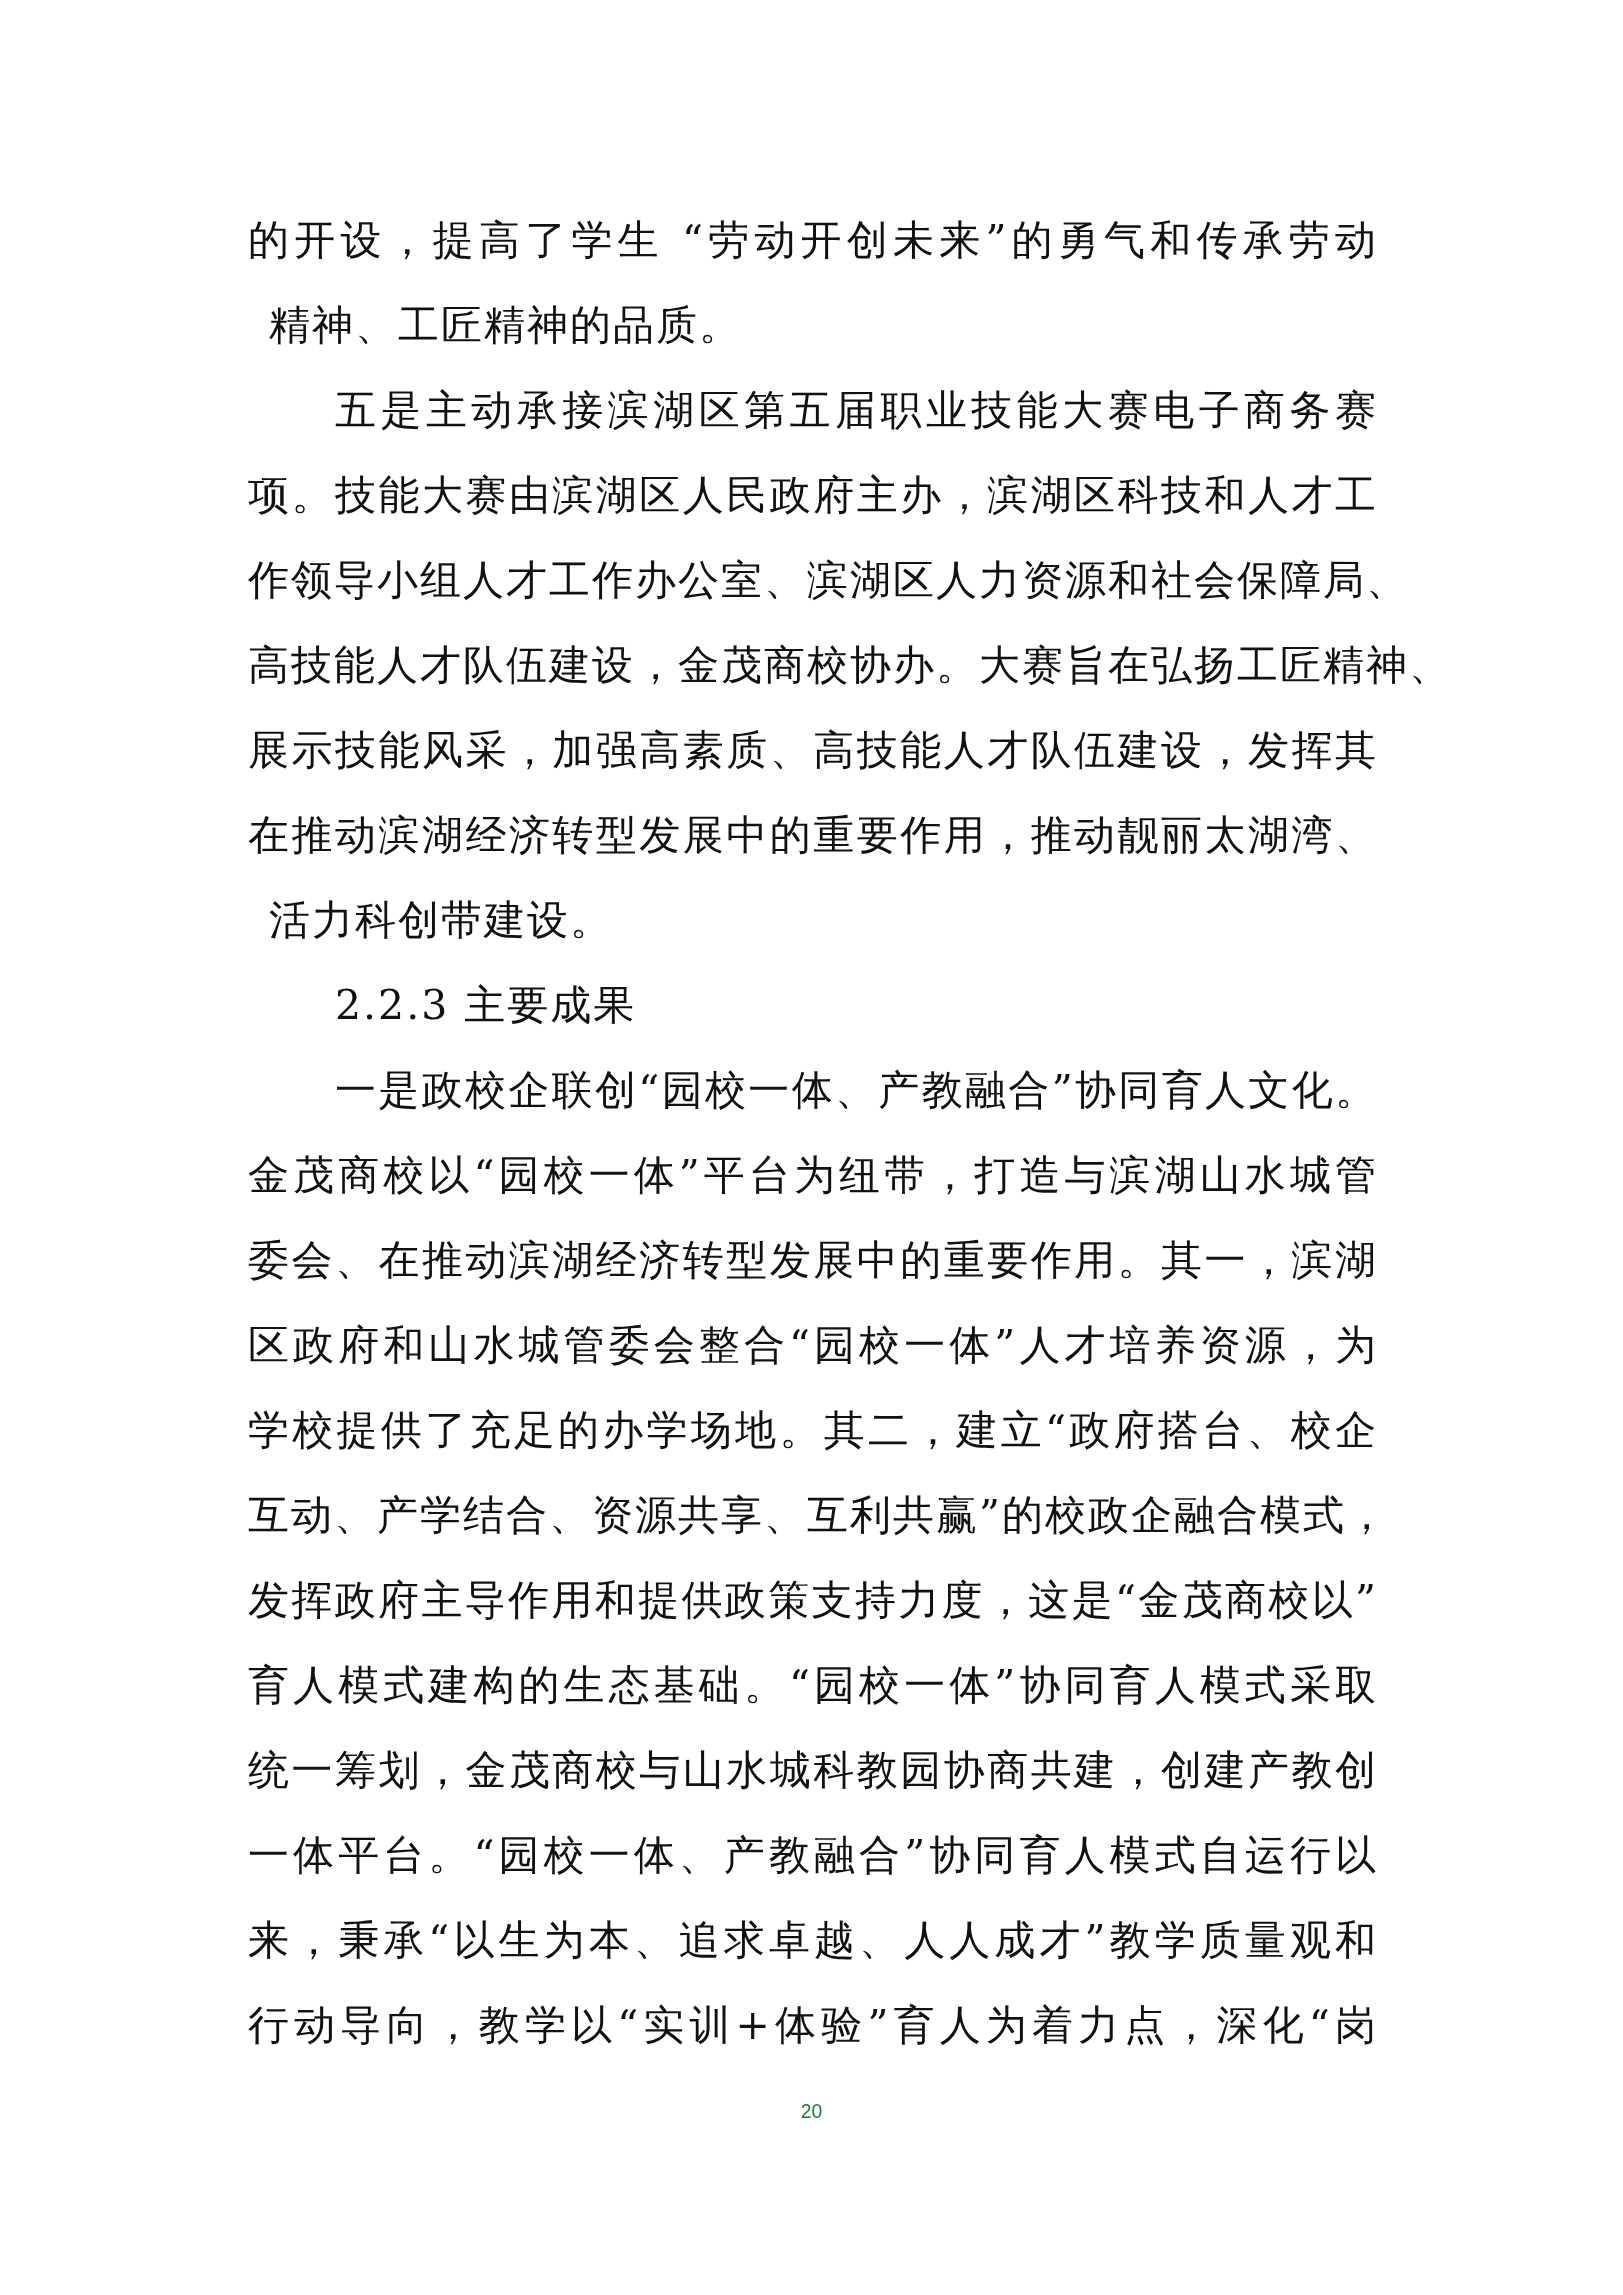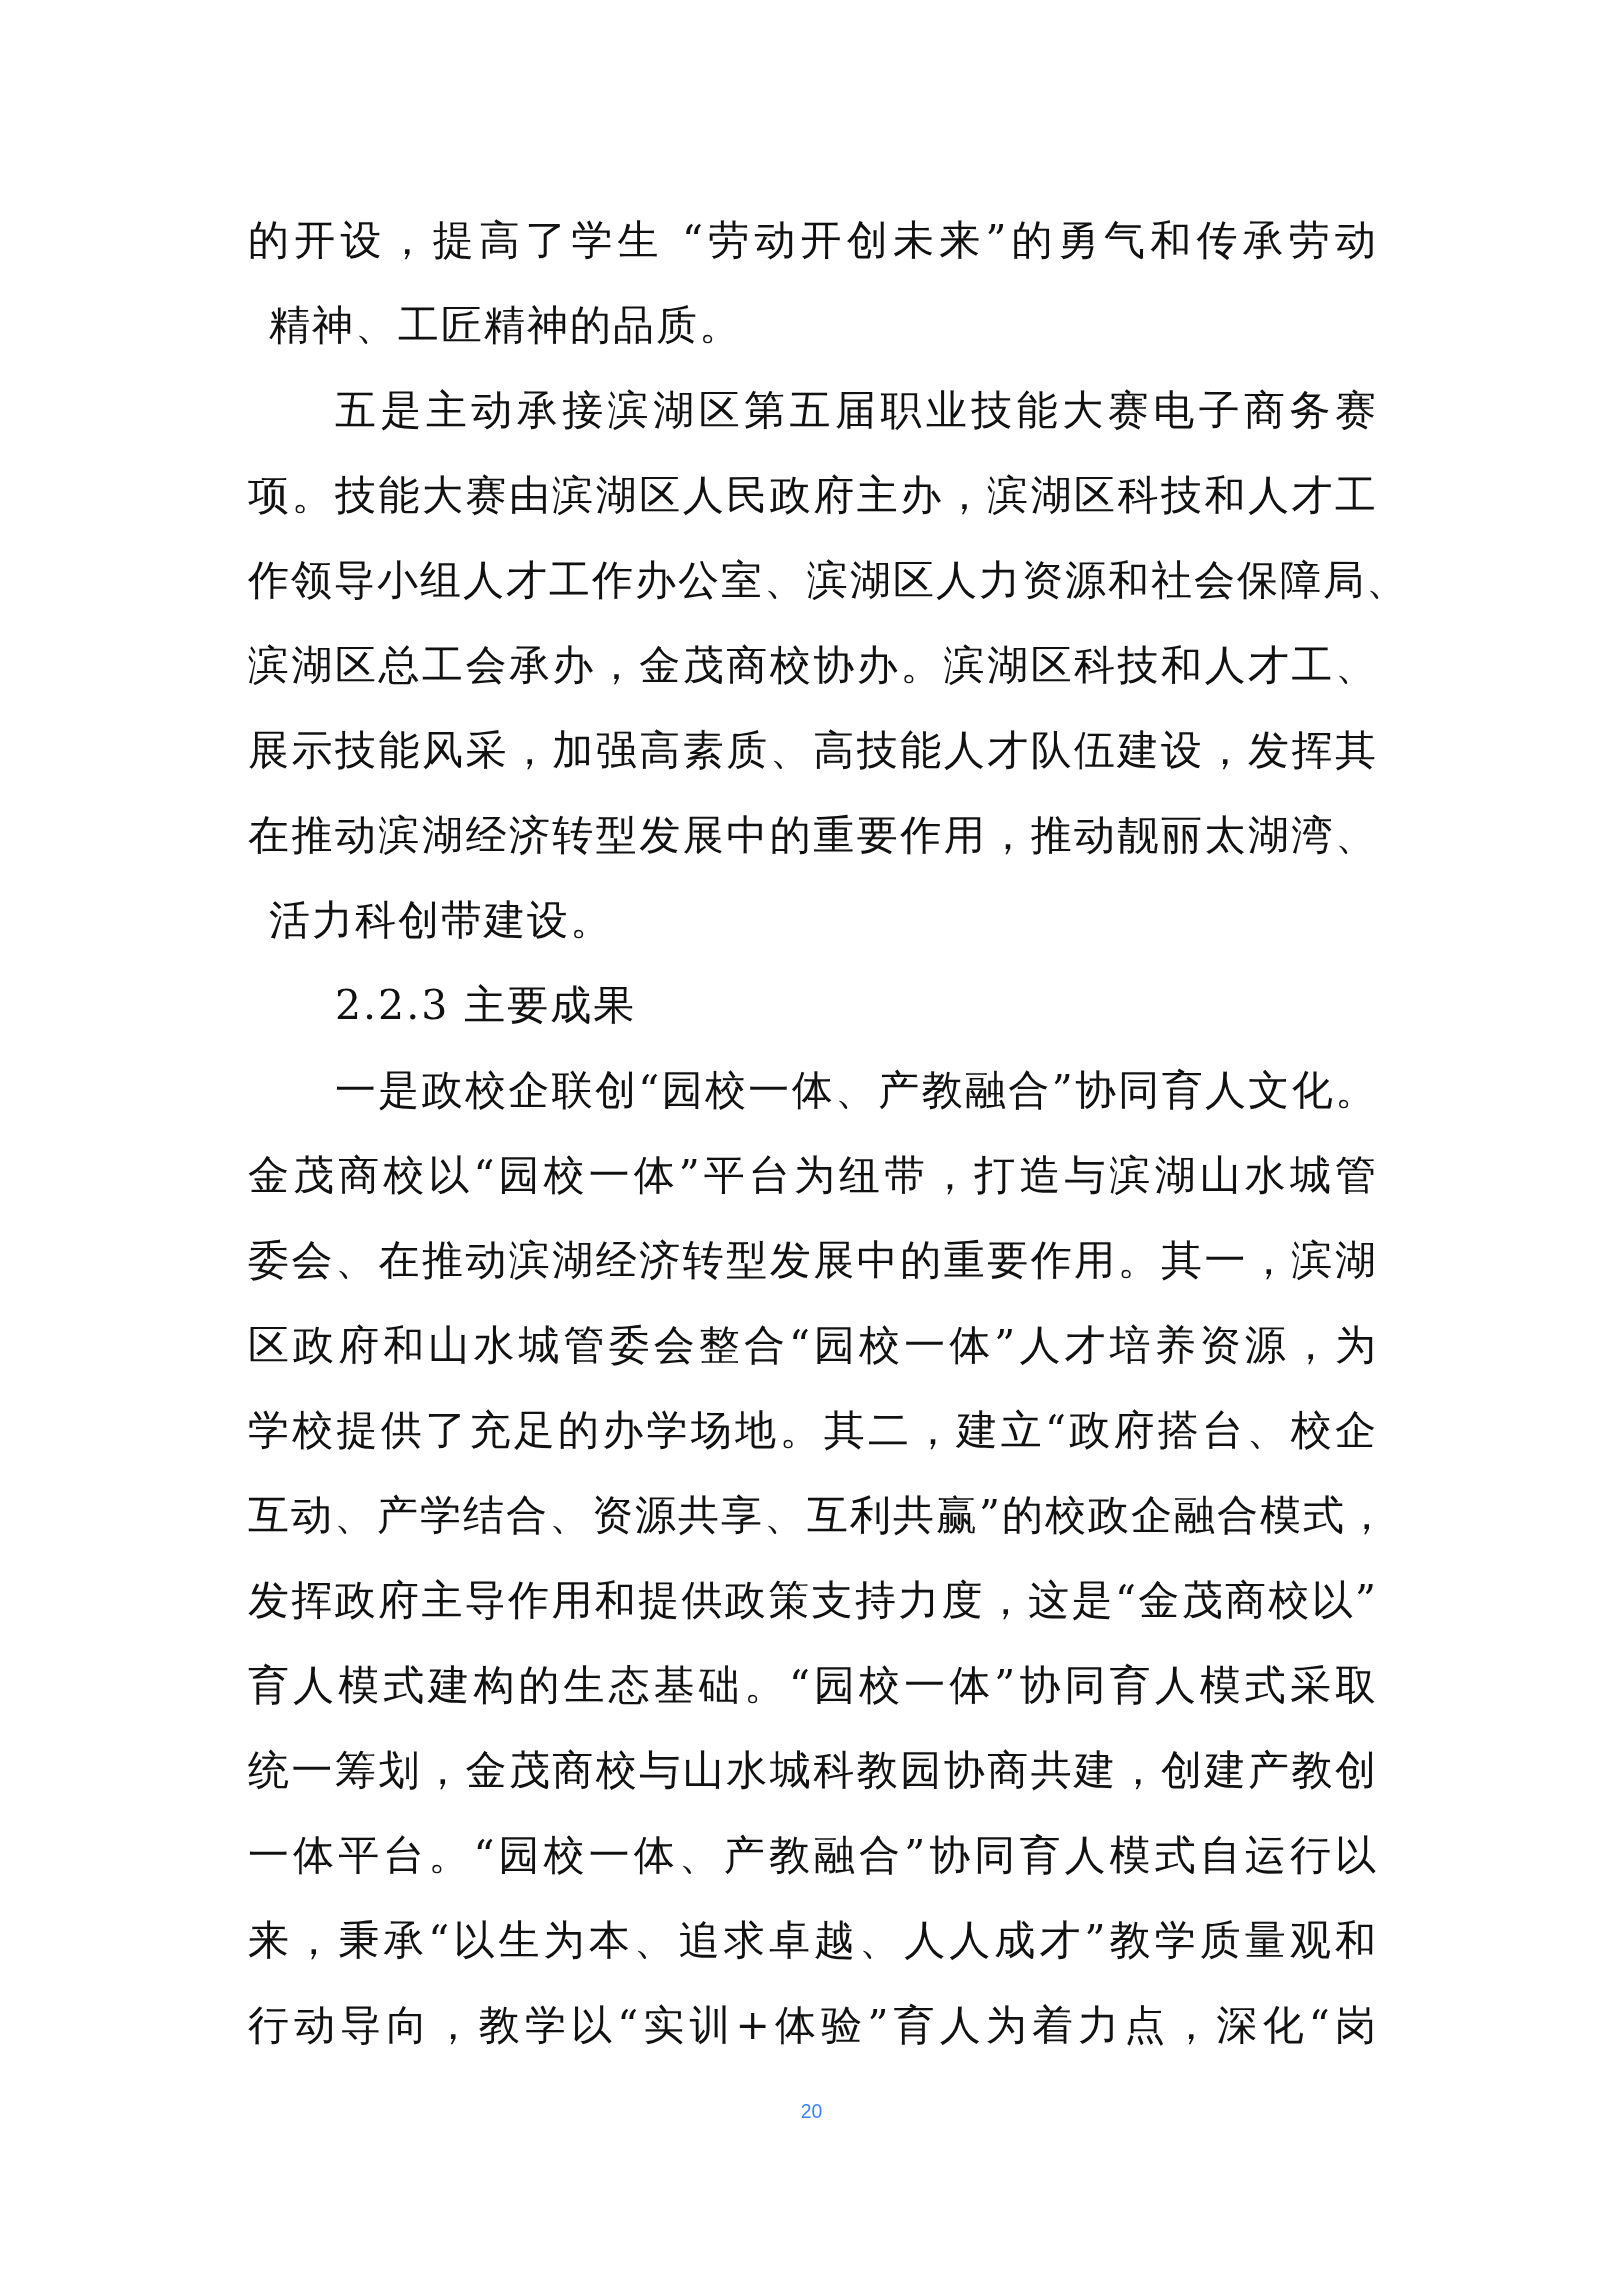--- a/index.html
+++ b/index.html
@@ -51,39 +51,39 @@
       text-align-last: left;
     }
     .page-number {
       position: absolute;
       left: 0;
       width: 1623px;
       top: 2100px;
       text-align: center;
       font-family: "Liberation Sans", "DejaVu Sans", sans-serif;
       font-size: 19.4px;
-      color: #3b82f6;
+      color: #15803d;
     }
   </style>
 </head>
 <body>
 
 <div class="page">
   <div class="body-text">
 
     <div>
       <span class="line">的开设，提高了学生 “劳动开创未来”的勇气和传承劳动</span>
       <span class="line last">精神、工匠精神的品质。</span>
     </div>
 
     <div>
       <span class="line indent">五是主动承接滨湖区第五届职业技能大赛电子商务赛</span>
       <span class="line">项。技能大赛由滨湖区人民政府主办，滨湖区科技和人才工</span>
       <span class="line">作领导小组人才工作办公室、滨湖区人力资源和社会保障局、</span>
-      <span class="line">滨湖区总工会承办，金茂商校协办。滨湖区科技和人才工、</span>
+      <span class="line">高技能人才队伍建设，金茂商校协办。大赛旨在弘扬工匠精神、</span>
       <span class="line">展示技能风采，加强高素质、高技能人才队伍建设，发挥其</span>
       <span class="line">在推动滨湖经济转型发展中的重要作用，推动靓丽太湖湾、</span>
       <span class="line last">活力科创带建设。</span>
     </div>
 
     <h3 class="line indent heading" style="margin:0;">2.2.3 主要成果</h3>
 
     <div>
       <span class="line indent">一是政校企联创“园校一体、产教融合”协同育人文化。</span>
       <span class="line">金茂商校以“园校一体”平台为纽带，打造与滨湖山水城管</span>

